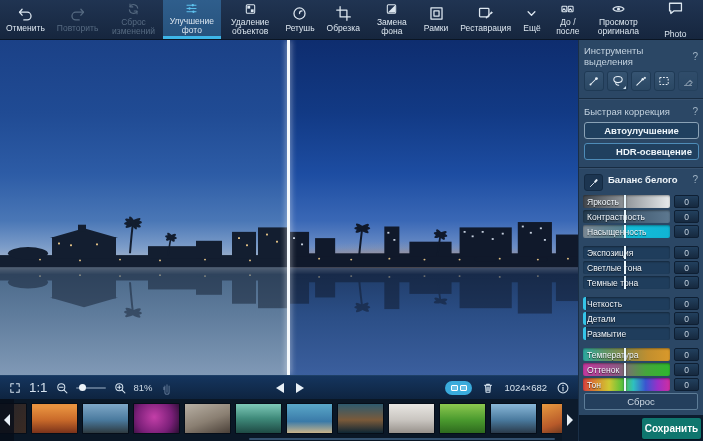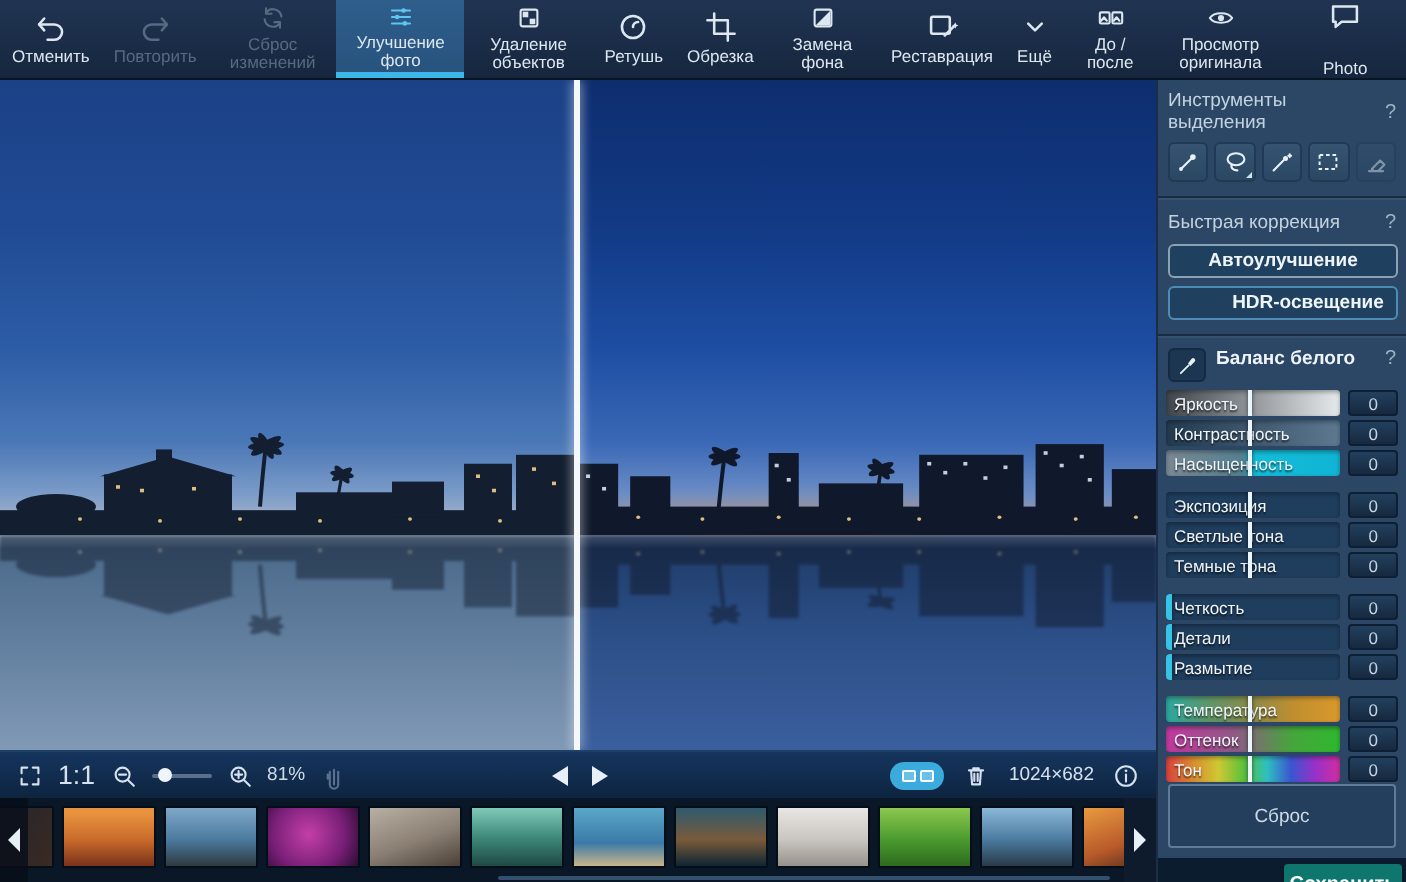--- a/index.html
+++ b/index.html
@@ -125,21 +125,21 @@
   .t-brightness { background:linear-gradient(90deg,#3f454c,#e7eaec); }
   .t-contrast { background:linear-gradient(90deg,#233a4e,#5d7890); }
   .t-saturation { background:linear-gradient(90deg,#7a8894 0%,#55808f 44%,#14bcd8 50%,#10b4d4 100%); }
   .t-temperature { background:linear-gradient(90deg,#2ba8a0,#5f9668 25%,#8d8a48 50%,#c28f2e 75%,#d9992b); }
   .t-tint { background:linear-gradient(90deg,#c2389e,#8f5a86 40%,#46a53c 72%,#2eb82e); }
   .t-hue { background:linear-gradient(90deg,#d94040,#d98a30 15%,#cfc832 30%,#58c23a 45%,#2ec0c0 58%,#3a55d0 72%,#9a30c8 86%,#d02ea0); }
   .val { width:25px; height:13px; border-radius:2px; background:linear-gradient(#22405e,#16293f);
     border:1px solid #0e1f33; color:#c6d3e0; font-size:8.5px; display:flex; align-items:center; justify-content:center; }
   .gap6 { height:6px; }
   .side-spacer { flex:1; }
-  .reset-btn { margin:0 5px 5px; height:32px; border:1px solid #5d7c97; border-radius:2px;
+  .reset-btn { margin:0 5px 5px; height:17px; border:1px solid #5d7c97; border-radius:2px;
     background:#243f5d; color:#cdd9e4; font-size:9.5px; cursor:pointer; }
   .save-strip { height:26px; flex:0 0 26px; background:#0c1c2f; display:flex; align-items:center;
     justify-content:flex-end; padding-right:2px; }
   .save-btn { width:59px; height:21px; border:none; border-radius:2px; background:#0f766e;
     color:#fff; font-weight:bold; font-size:10px; cursor:pointer; box-shadow:0 1px 2px rgba(0,0,0,.4); }
 </style>
 </head>
 <body>
 
 <div class="app">
@@ -199,20 +199,27 @@
           <path class="ic" d="M2 6 h12 v12"></path>
         </svg>
       <span class="lbl">Обрезка</span>
     </button>
     <button class="tb-item">
       <svg viewBox="0 0 20 20">
           <rect class="ic" x="4" y="4" width="12" height="12" rx="1.5"></rect>
           <path d="M4.8 15.2 L15.2 4.8 L15.2 15.2 Z" fill="currentColor" stroke="none"></path>
         </svg>
       <span class="lbl">Замена фона</span>
+    </button>
+    <button class="tb-item">
+      <svg viewBox="0 0 20 20">
+          <rect class="ic" x="3.5" y="3.5" width="13" height="13"></rect>
+          <rect class="ic" x="7" y="7" width="6" height="6"></rect>
+        </svg>
+      <span class="lbl">Рамки</span>
     </button>
     <button class="tb-item">
       <svg viewBox="0 0 20 20">
           <rect class="ic" x="3" y="4" width="11" height="10" rx="1"></rect>
           <path class="ic" d="M11 15 l6 -6"></path>
           <path d="M17.2 7.2 l.6 1.3 l1.3 .6 l-1.3 .6 l-.6 1.3 l-.6 -1.3 l-1.3 -.6 l1.3 -.6 Z" fill="currentColor" stroke="none"></path>
         </svg>
       <span class="lbl">Реставрация</span>
     </button>
     <button class="tb-item">

